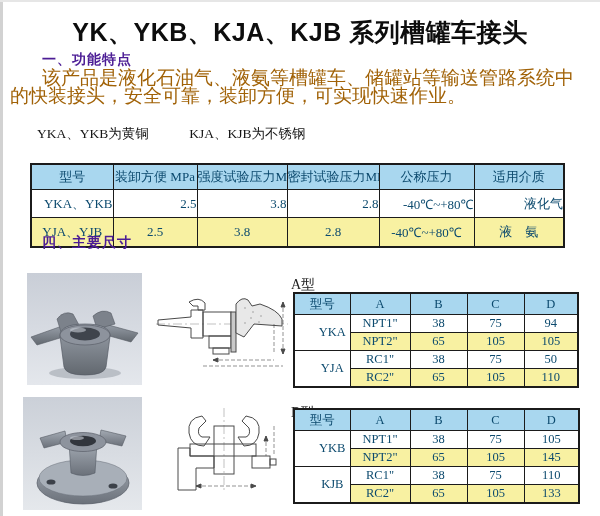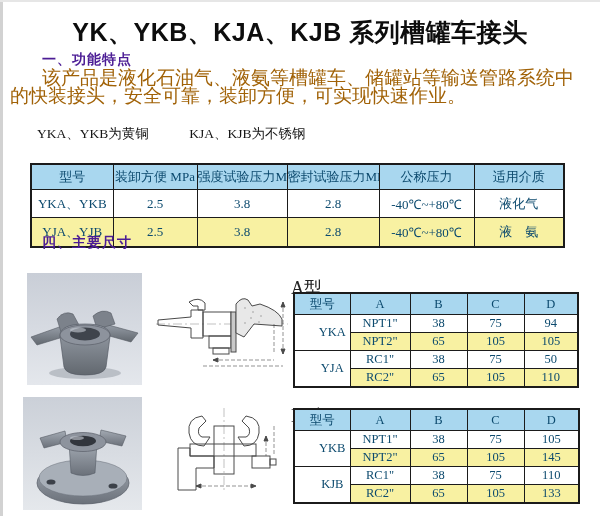--- a/index.html
+++ b/index.html
@@ -27,24 +27,24 @@
   .materials-line{position:absolute;left:37px;top:125px;font-size:13.5px;color:#151515;font-family:Liberation Serif, serif;}
 
   table{border-collapse:collapse;table-layout:fixed;text-align:center;color:#0c4a6e;}
   .perf{
     position:absolute;left:30px;top:163px;width:533px;
     font-family:"Liberation Serif",serif;font-size:13px;
     border:2px solid #1b1b1b;
   }
   .perf th,.perf td{border:1px solid #1b1b1b;padding:0;overflow:hidden;white-space:nowrap;}
   .perf thead th{background:#a9d7ef;height:24px;font-weight:normal;}
-  .perf .r-white td{height:27px;background:#ffffff;}
+  .perf .r-white td{height:27px;background:#ffffff;text-align:right;}
   .perf .r-yellow td{height:28px;background:#f8f1a2;}
 
-  .tlabel{position:absolute;font-family:"Liberation Serif",serif;font-size:18px;color:#222;}
+  .tlabel{position:absolute;font-family:"Liberation Serif",serif;font-size:14px;color:#222;}
   .label-a{left:291px;top:276px;}
   .label-b{left:291px;top:404px;}
 
   .dim{
     font-family:"Liberation Serif",serif;font-size:12.5px;
     border:2px solid #1b1b1b;position:absolute;
   }
   .dim th,.dim td{border:1px solid #1b1b1b;padding:0;overflow:hidden;white-space:nowrap;}
   .dim thead th{background:#a9d7ef;height:20px;font-weight:normal;}
   .dim td{height:17px;background:#ffffff;}

